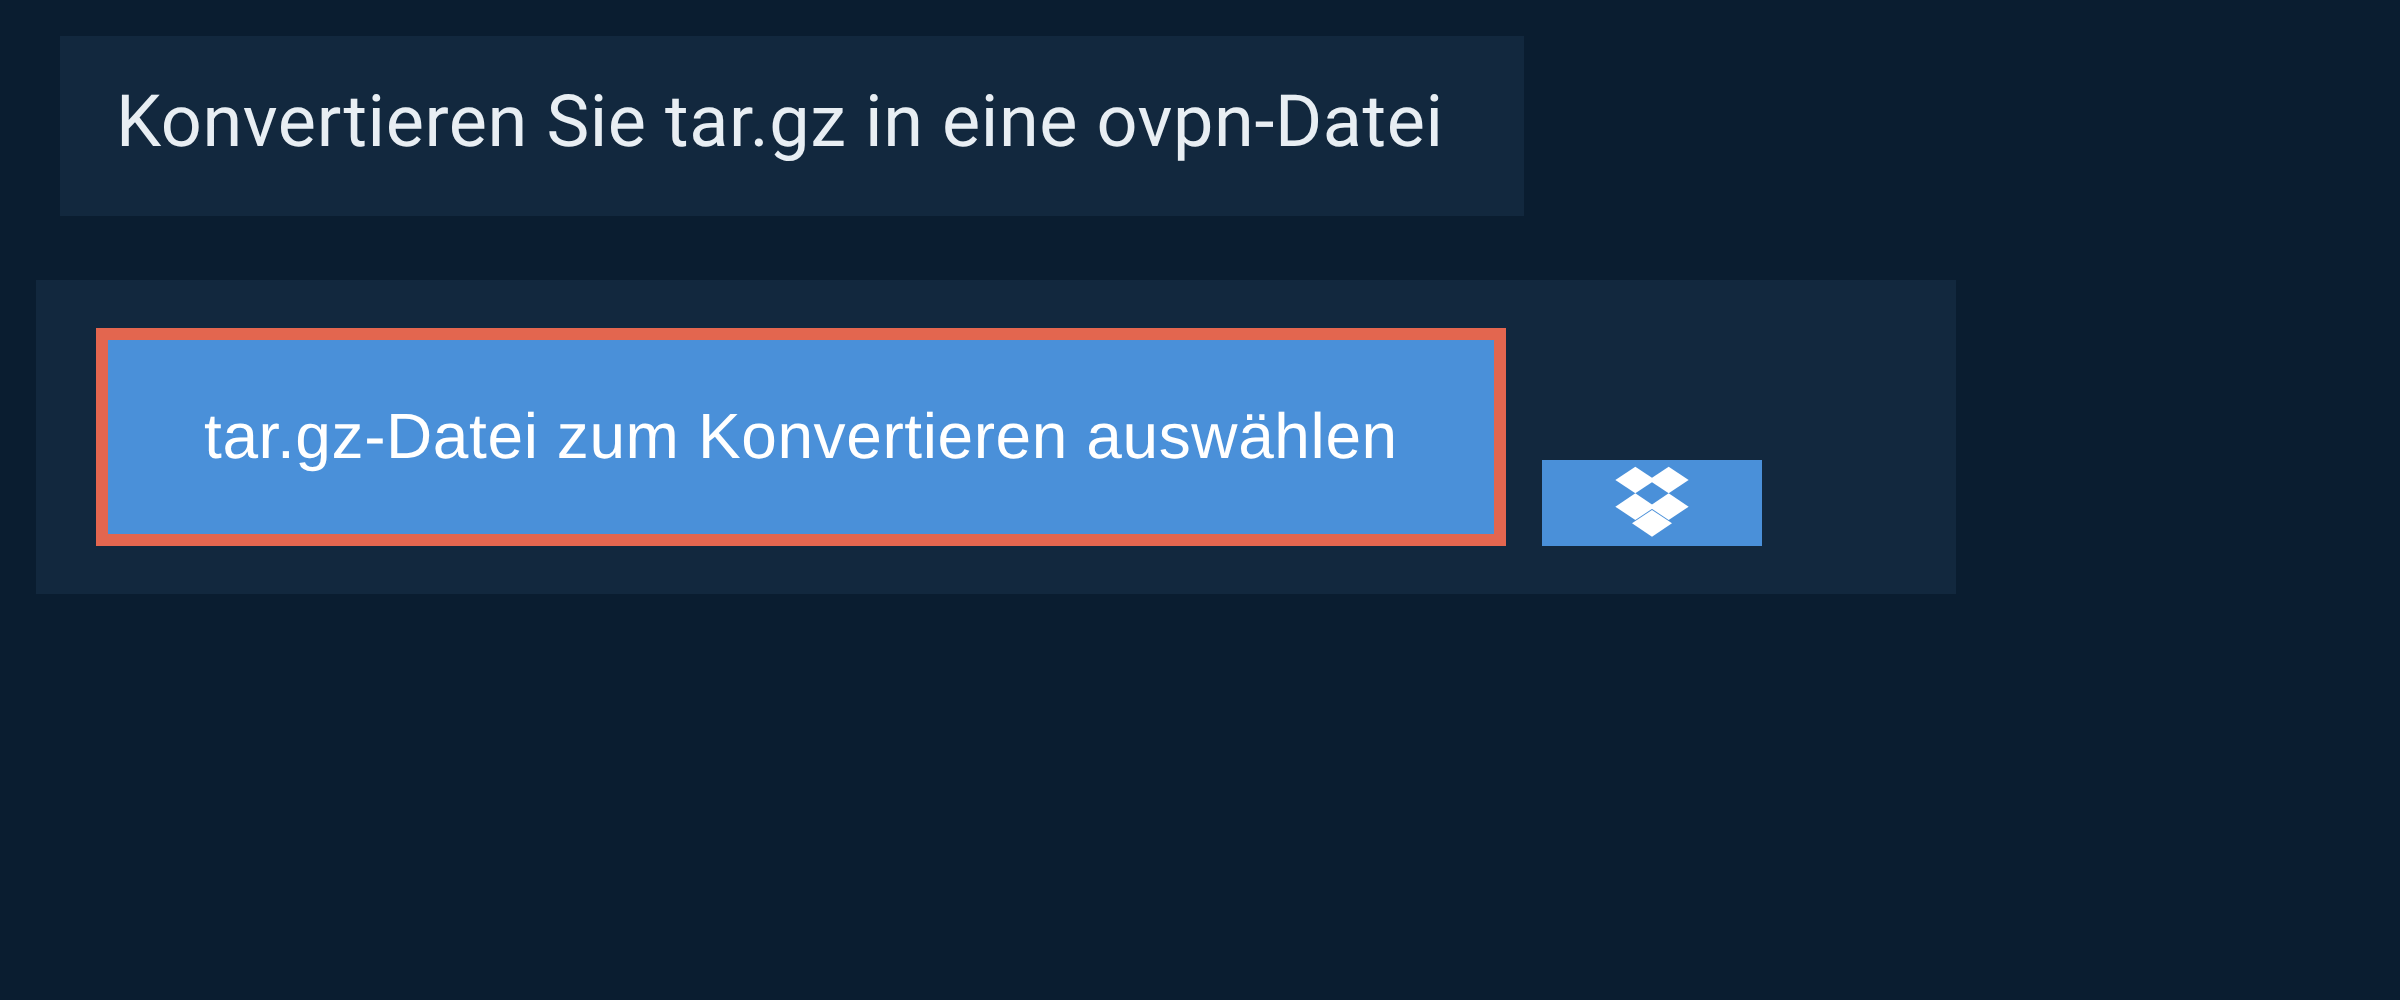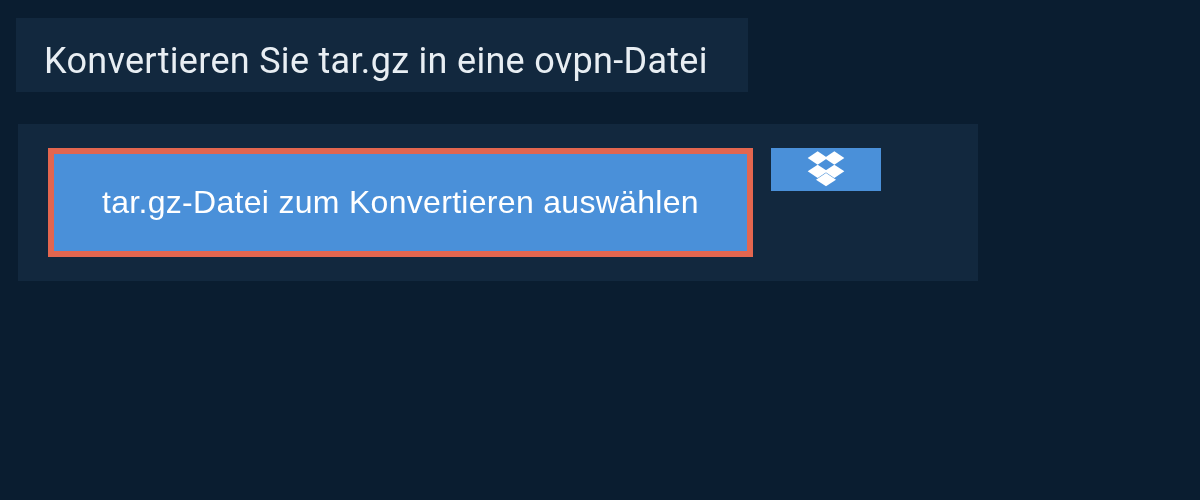--- a/index.html
+++ b/index.html
@@ -10,36 +10,36 @@
     body {
       background: #0a1d30;
       font-family: -apple-system, BlinkMacSystemFont, "Segoe UI", Roboto, Helvetica, Arial, sans-serif;
       width: 1200px;
       height: 500px;
       overflow: hidden;
     }
     .header-band {
       background: #12283e;
       display: inline-block;
-      padding: 22px 40px 10px 28px;
+      padding: 22px 40px 26px 28px;
       margin-top: 18px;
-      margin-left: 16px;
+      margin-left: 30px;
     }
     .header-band h1 {
       color: #e8eef3;
       font-size: 36px;
       font-weight: 400;
       letter-spacing: 0.3px;
     }
     .upload-panel {
       background: #12283e;
       margin: 32px 18px 0 18px;
       padding: 24px 24px 24px 30px;
       display: flex;
-      align-items: flex-start;
+      align-items: flex-end;
       gap: 18px;
       width: 960px;
     }
     .select-file-button {
       background: #4a90d9;
       border: 6px solid #e3664f;
       color: #ffffff;
       font-size: 32px;
       font-weight: 400;
       padding: 30px 48px;

